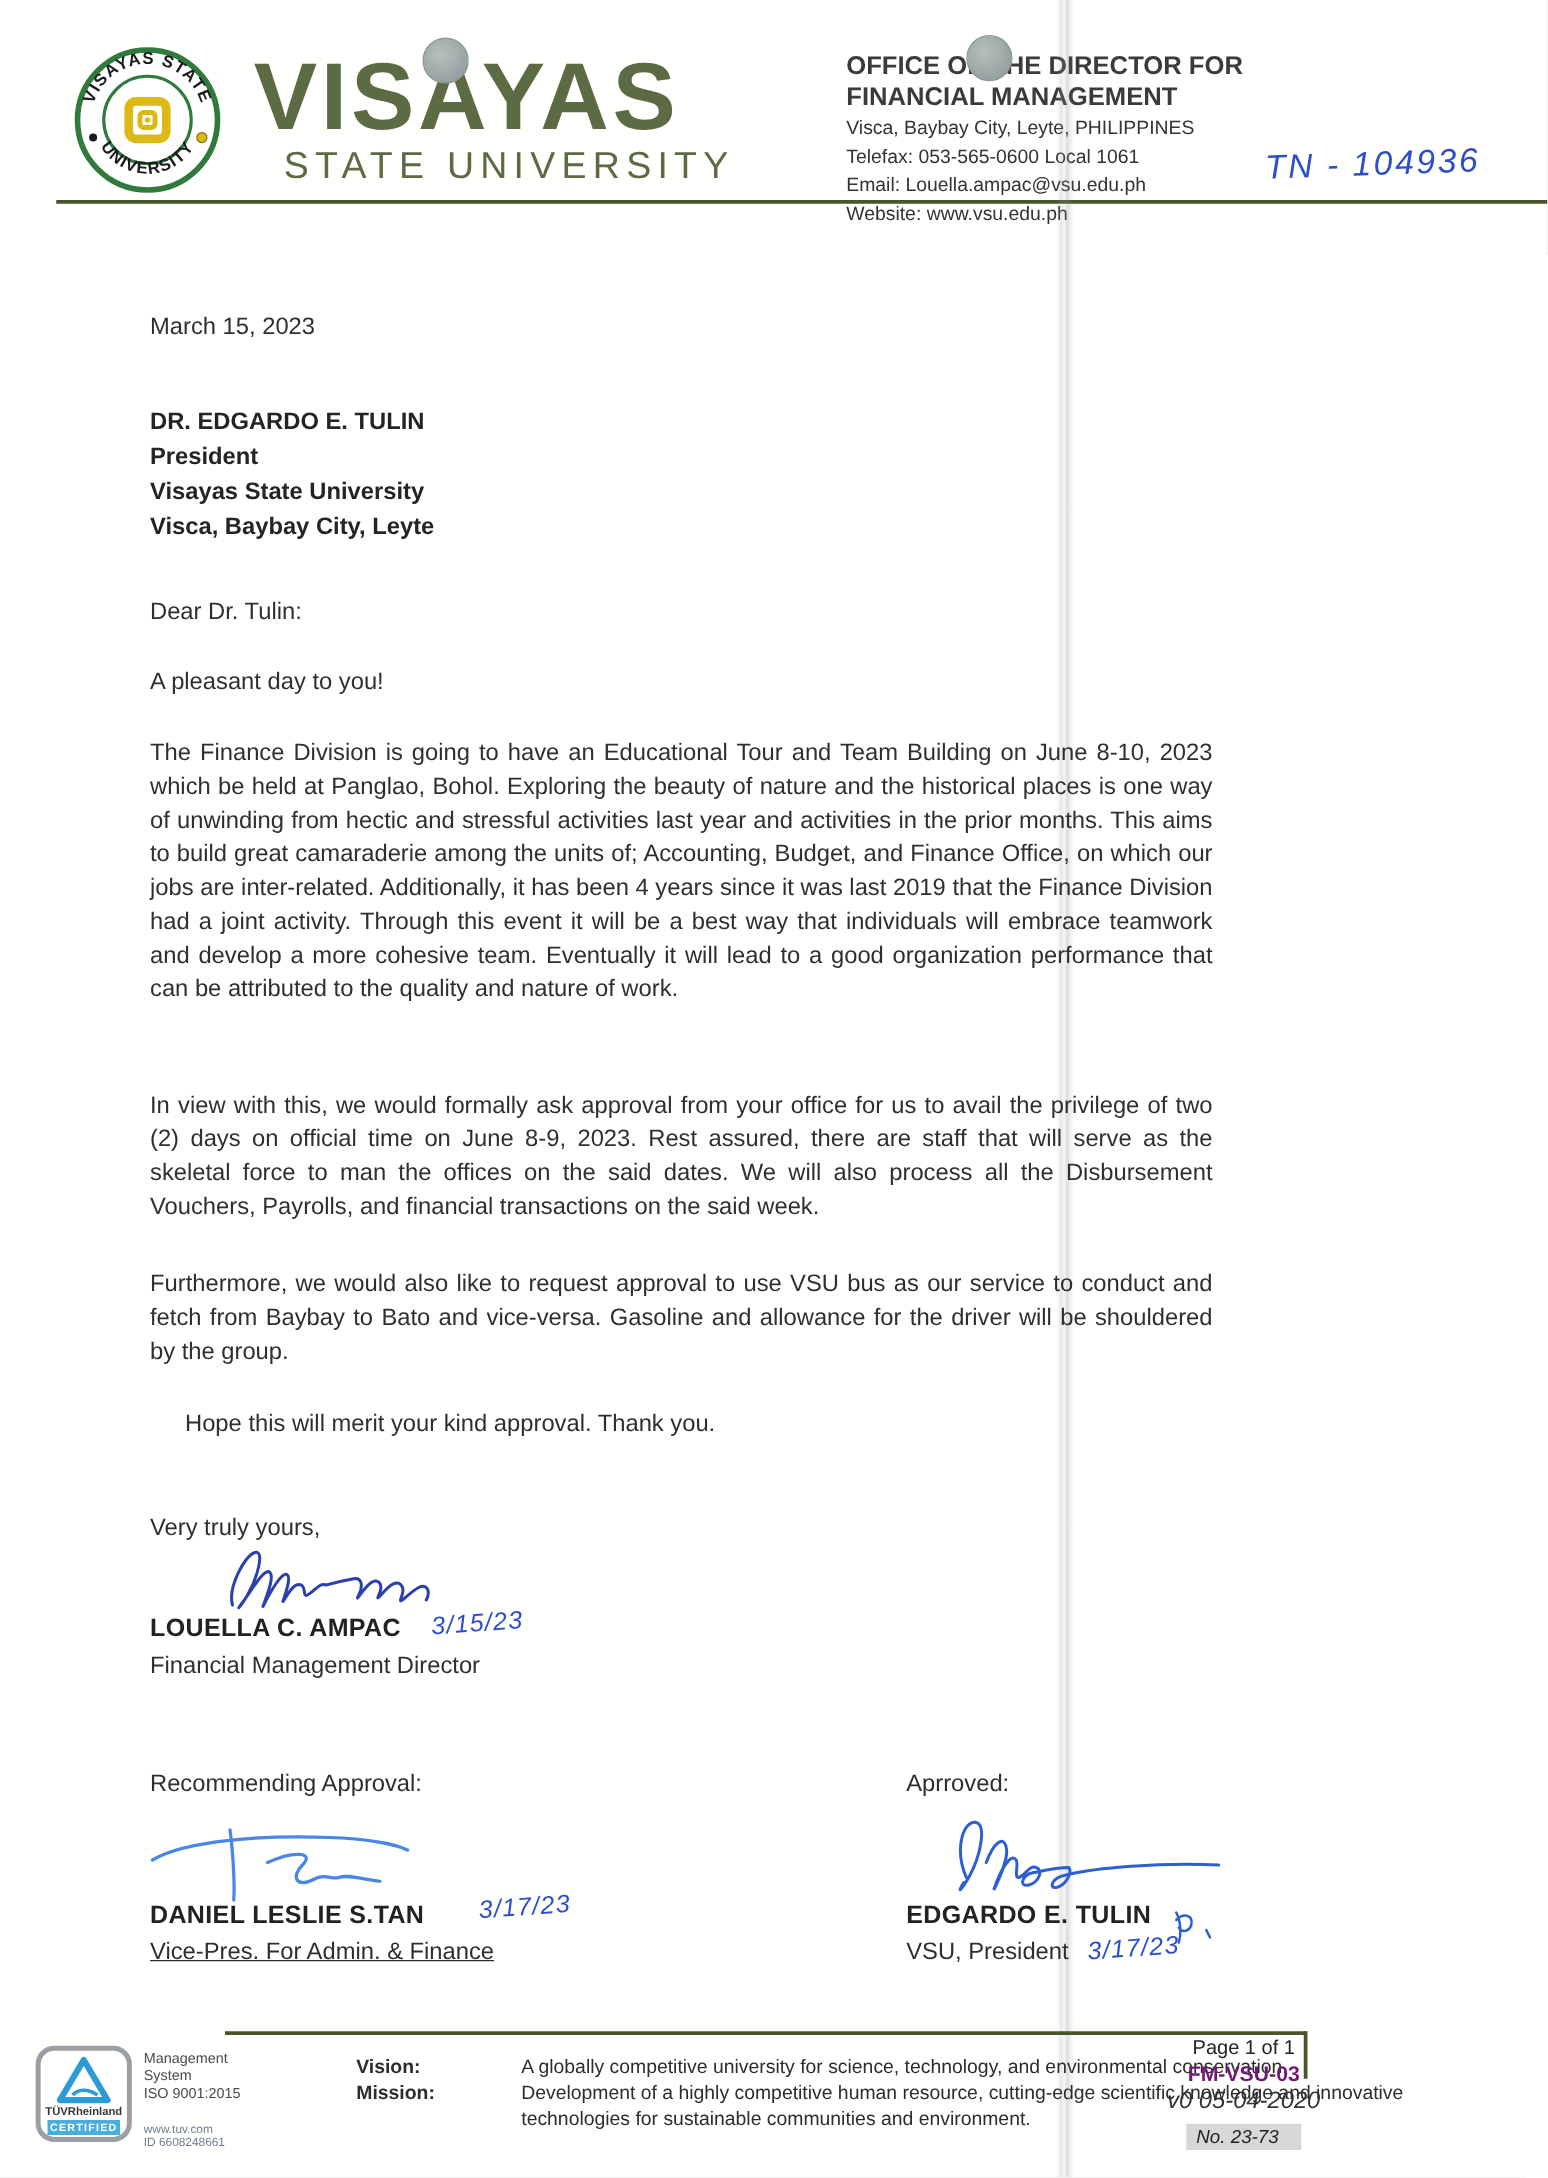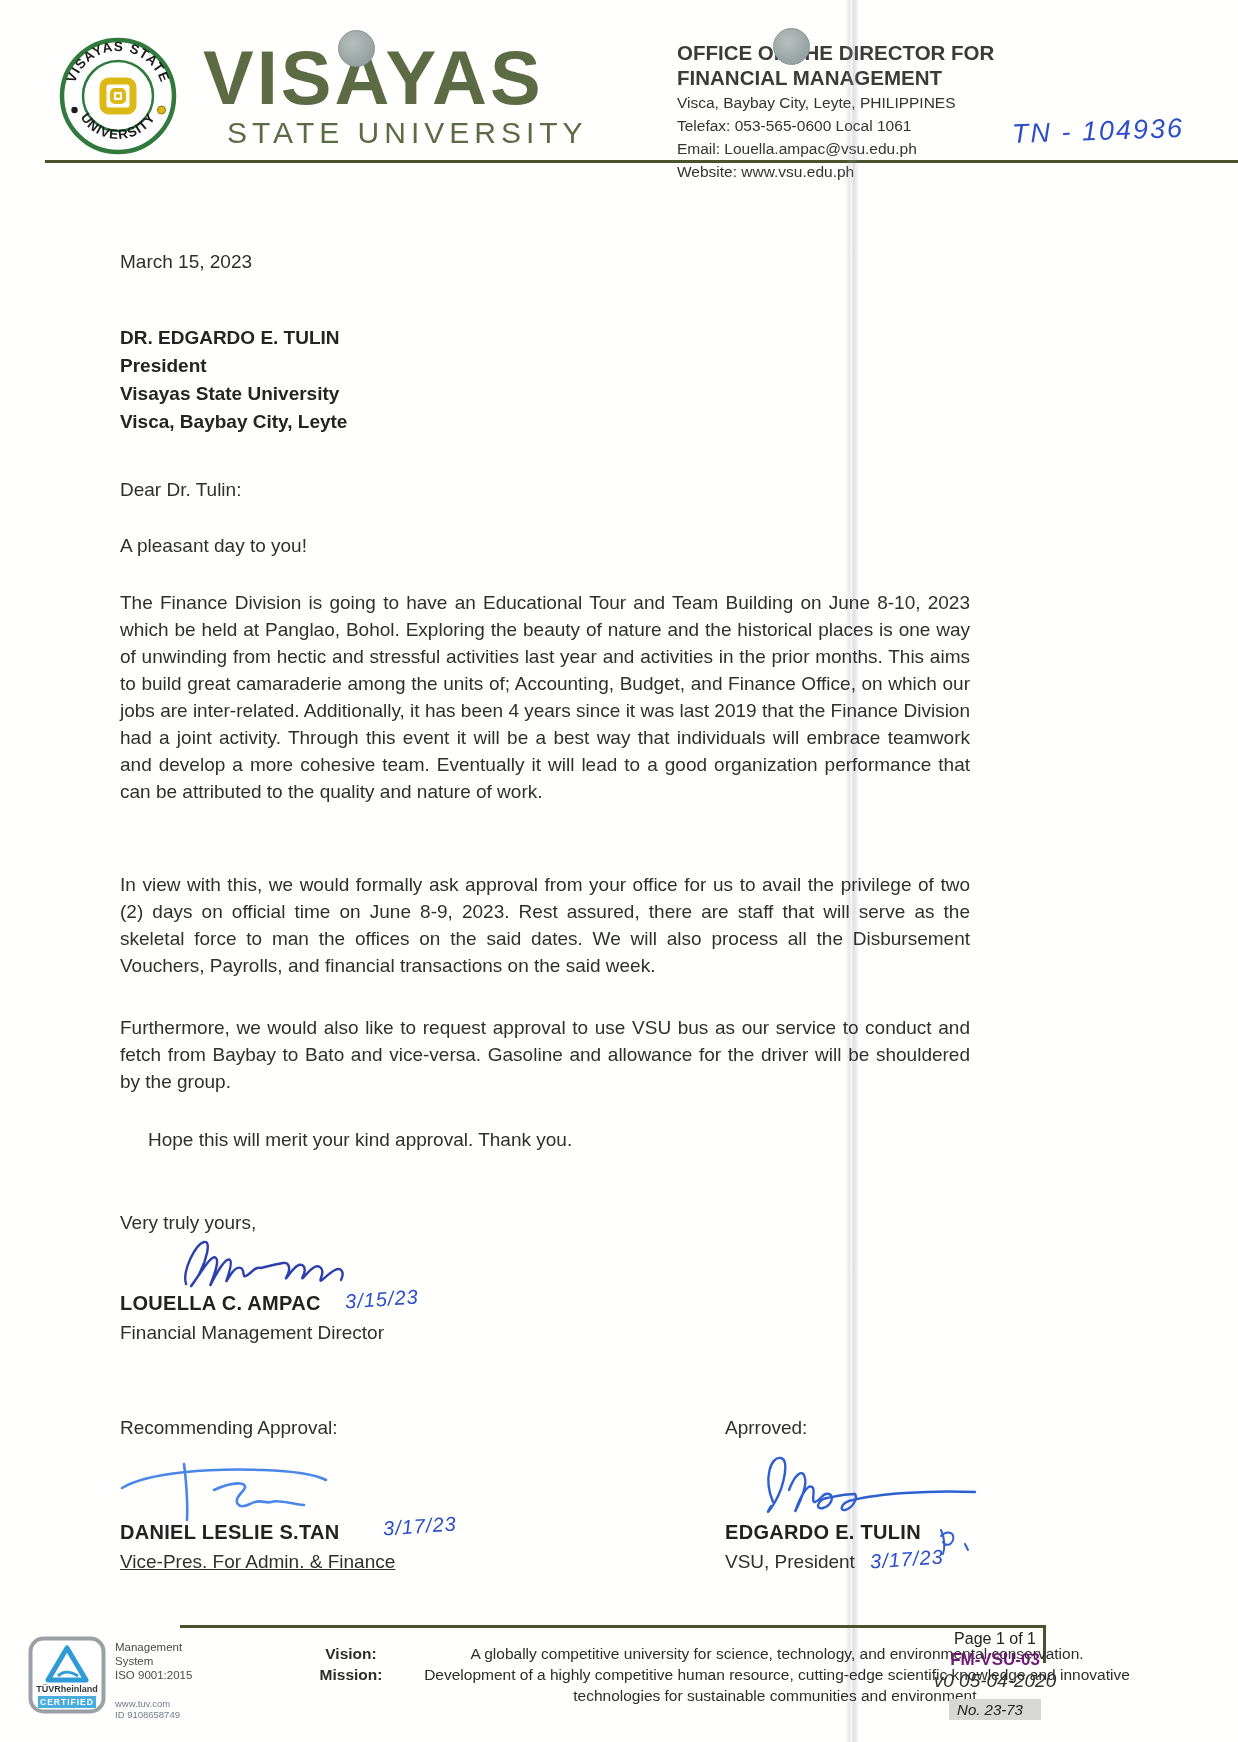--- a/index.html
+++ b/index.html
@@ -156,25 +156,25 @@
       <text x="39" y="56" font-size="9" font-weight="bold" fill="#33373a" text-anchor="middle" font-family="Liberation Sans, sans-serif">TÜVRheinland</text>
       <rect x="10" y="60" width="58" height="12" fill="#49aede"></rect>
       <text x="39" y="69" font-size="8.5" font-weight="bold" fill="#ffffff" text-anchor="middle" letter-spacing="1" font-family="Liberation Sans, sans-serif">CERTIFIED</text>
     </svg>
   </div>
   <div class="abs badge-side" style="left:115px;top:1640px;">
     <div>Management System</div>
     <div>ISO 9001:2015</div>
     <div class="tiny">
       <div>www.tuv.com</div>
-      <div>ID 9108658749</div>
+      <div>ID 6608248661</div>
     </div>
   </div>
 
-  <div class="abs vm" style="left:285px;top:1643px;text-align:center;">
+  <div class="abs vm" style="left:285px;top:1643px;">
     <span class="lbl">Vision:</span>
     <span>A globally competitive university for science, technology, and environmental conservation.</span>
     <span class="lbl">Mission:</span>
     <span>Development of a highly competitive human resource, cutting-edge scientific knowledge and innovative technologies for sustainable communities and environment.</span>
   </div>
 
   <div class="abs fright" style="left:925px;top:1630px;">
     <div class="pg">Page 1 of 1</div>
     <div class="code">FM-VSU-03</div>
     <div class="ver">v0 05-04-2020</div>

